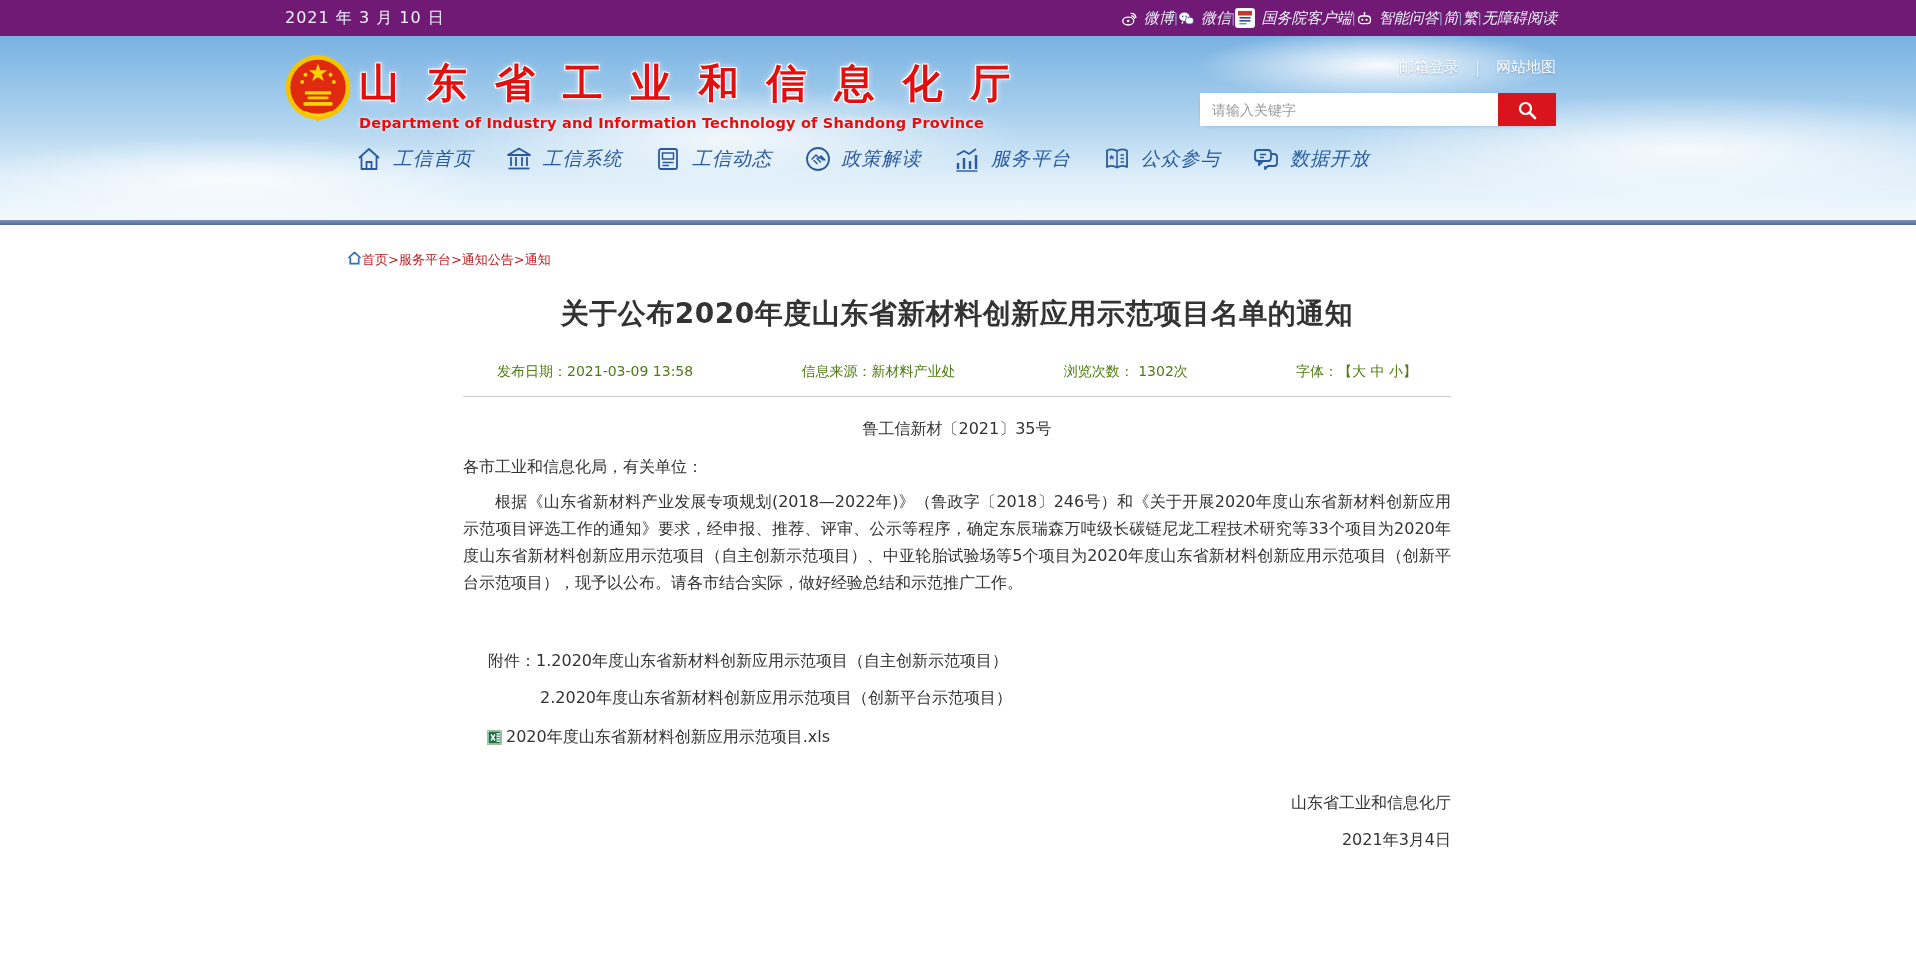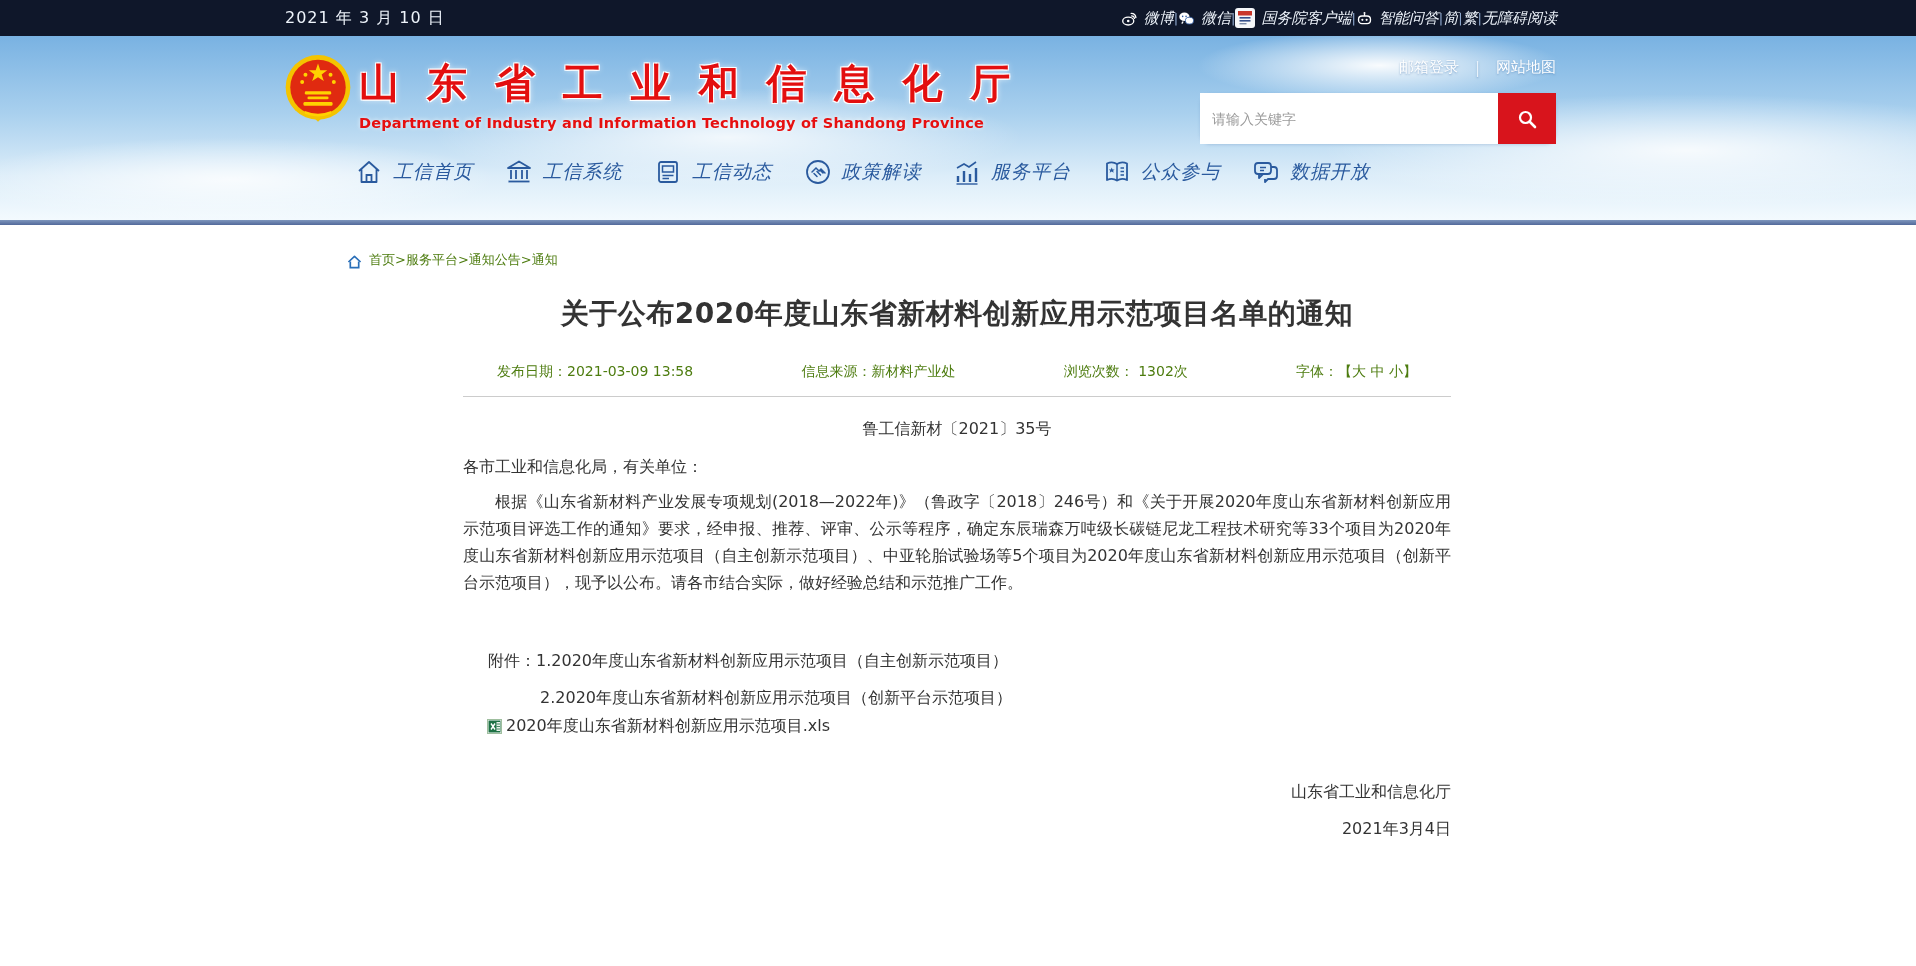--- a/index.html
+++ b/index.html
@@ -1,20 +1,20 @@
 <!DOCTYPE html>
 <html lang="zh"><head>
 <meta charset="utf-8">
 <style>
   * { margin:0; padding:0; box-sizing:border-box; }
   html,body { width:1916px; min-height:966px; background:#ffffff;
     font-family:"DejaVu Sans","Liberation Sans",sans-serif; }
 
   
-  .topbar { height:36px; background:#0f172a; display:flex; align-items:center;
+  .topbar { height:36px; background:#701a75; display:flex; align-items:center;
     justify-content:space-between; padding:0 359px 0 285px; color:#eef4fb; font-size:16px; }
   .topbar-date { letter-spacing:1px; }
   .topbar-links { display:flex; align-items:center; font-size:15px;font-style:italic; }
   .topbar-links .lnk { display:flex; align-items:center; gap:6px; cursor:pointer; white-space:nowrap; }
   .topbar-links .sep { color:#8fa9cf; font-size:13px; }
   .mini-ico { width:17px; height:17px; display:inline-block; }
   .govapp { width:20px; height:20px; background:#f5f7fa; border-radius:3px; display:inline-flex;
     align-items:center; justify-content:center; }
 
   
@@ -31,56 +31,56 @@
   .brand-text { padding-top:4px; }
   .brand-cn { font-size:40px; font-weight:bold; color:#e30f0f; letter-spacing:7px; white-space:nowrap;
     text-shadow:-1px -1px 0 #fff, 1px -1px 0 #fff, -1px 1px 0 #fff, 1px 1px 0 #fff, 0 0 6px rgba(255,255,255,.9); }
   .brand-en { margin-top:4px; font-size:14.5px; font-weight:bold; color:#e60f0f; letter-spacing:.2px;
     text-shadow:0 0 4px rgba(255,255,255,.8); }
   .header-right { display:flex; flex-direction:column; align-items:flex-end; }
   .quick-links { display:flex; align-items:center; gap:16px; margin-top:6px;
     color:#ffffff; font-size:15px; text-shadow:0 1px 2px rgba(60,110,170,.5); }
   .quick-links .sep { color:#e8f2fb; }
   .quick-links span { cursor:pointer; }
-  .searchbox { margin-top:16px; display:flex; width:356px; height:51px;
+  .searchbox { margin-top:16px; display:flex; width:356px; height:33px;
     box-shadow:0 1px 3px rgba(80,120,170,.25);border-radius:11px; }
   .searchbox input { flex:1; border:none; outline:none; padding:0 12px; font-size:14px;
     color:#333; background:#fff; }
   .searchbox input::placeholder { color:#9a9a9a; }
   .search-btn { width:58px; background:#d8141c; border:none; cursor:pointer;
     display:flex; align-items:center; justify-content:center; }
 
   
   .nav { display:flex; justify-content:space-between; width:1015px; margin:14px 0 0 355px; }
   .nav-item { display:flex; align-items:center; gap:10px; cursor:pointer;font-style:italic; }
   .nav-item .nicon { width:28px; height:28px; }
   .nav-item .nlabel { font-size:19px; color:#2a5a9e; letter-spacing:1px; }
 
   .header-divider { height:5px; background:linear-gradient(180deg,#7license 0,#000 0); background:linear-gradient(180deg,#7e96bd,#52699a); }
 
   
-  .breadcrumb { margin:26px 0 0 347px; display:flex; align-items:flex-end; gap:7px;
-    font-size:13px; color:#4d7c0f; }
+  .breadcrumb { margin:26px 0 0 347px; display:flex; align-items:flex-start; 
+    font-size:13px; color:#b91c1c; }
   .breadcrumb .bc-home { width:15px; height:14px; }
   .breadcrumb .bc-text { cursor:pointer; }
 
   .article { width:988px; margin:0 0 0 463px; color:#333; }
   .article-title { margin-top:26px; text-align:center; font-size:28px; color:#333;
     letter-spacing:.5px; }
   .meta { margin-top:30px; display:flex; justify-content:space-between;
     padding:0 34px 15px 34px; border-bottom:1px solid #ccc; font-size:14px; color:#4d7c0f; }
   .meta .m-item { white-space:nowrap; }
   .meta .fsz { cursor:pointer; }
 
   .doc-number { margin-top:22px; text-align:center; font-size:16px; color:#333; }
   .salutation { margin-top:17px; font-size:16px; }
   .body-para { margin-top:10px; font-size:16px; line-height:27px; text-indent:2em; text-align:justify; }
   .attach1 { margin-top:55px; font-size:16px; padding-left:25px; }
   .attach2 { margin-top:16px; font-size:16px; padding-left:77px; }
-  .attach-file { margin-top:7px; padding-left:24px; font-size:16px; display:flex;
+  .attach-file { margin-top:18px; padding-left:24px; font-size:16px; display:flex;
     align-items:center; gap:4px; }
   .attach-file .file-name { cursor:pointer; color:#333; }
   .sign-block { margin-top:45px; text-align:right; font-size:16px; }
   .sign-date { margin-top:16px; }
 </style>
 </head>
 <body>
 
 <div class="topbar">
   <div class="topbar-date">2021 年 3 月 10 日</div>

